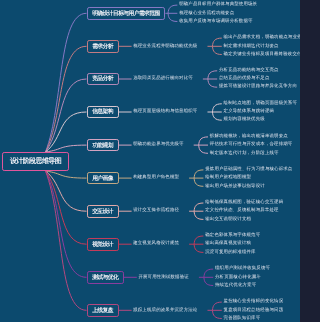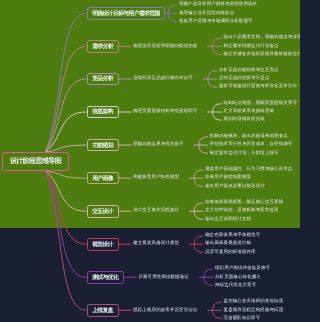--- a/index.html
+++ b/index.html
@@ -1,19 +1,19 @@
 <!DOCTYPE html>
 <html><head>
 <meta charset="utf-8">
 <title>mindmap</title>
 <style>
   html,body{margin:0;padding:0;}
   body{width:300px;height:322px;overflow:hidden;background:#1b1f33;
        font-family:"DejaVu Sans",sans-serif;}
-  #stage{position:relative;width:300px;height:228px;background:#4d7c0f;}
+  #stage{position:relative;width:300px;height:322px;background:#0c4a6e;}
   #links{position:absolute;left:0;top:0;width:300px;height:322px;overflow:visible;}
   #nodes{position:absolute;left:0;top:0;width:300px;height:322px;}
   .node{position:absolute;box-sizing:border-box;border-style:solid;
         color:#f0f1f7;white-space:nowrap;display:flex;align-items:center;
         justify-content:center;background:transparent;}
   .node span{display:block;}
   .txt{position:absolute;color:#e6e8f1;white-space:nowrap;line-height:1;}
 </style>
 </head>
 <body>

